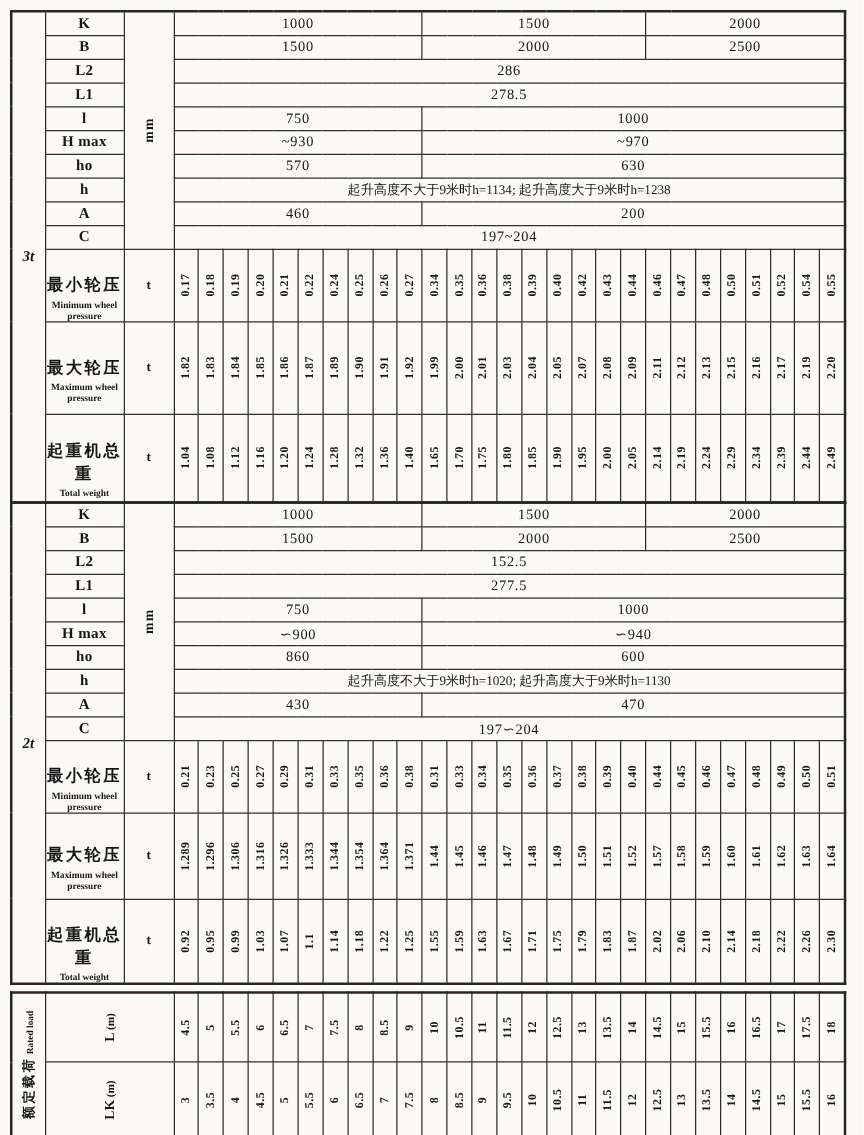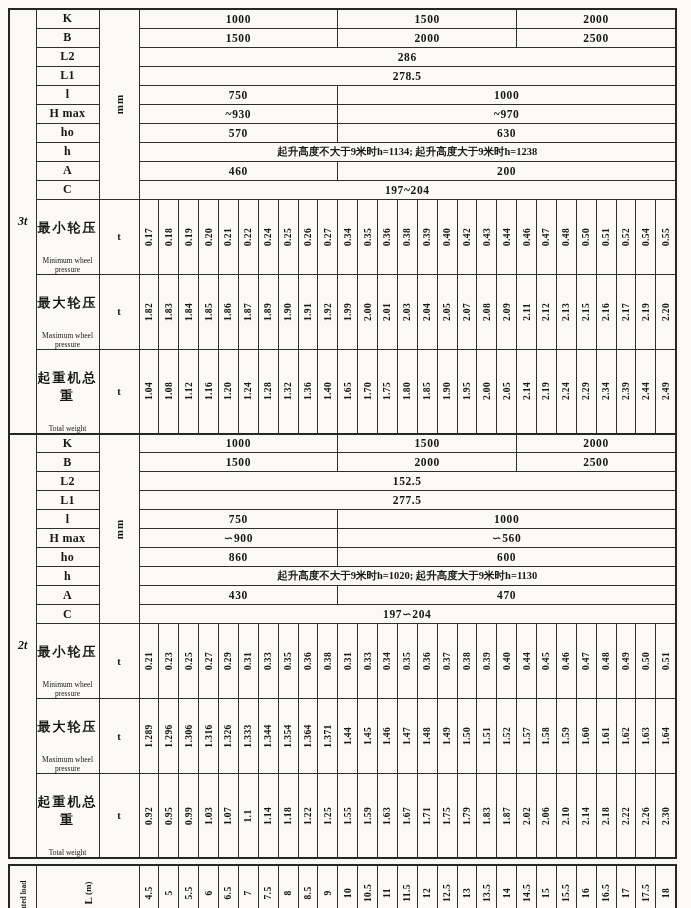--- a/index.html
+++ b/index.html
@@ -7,32 +7,32 @@
     width:691px;height:908px;background:#faf9f6;position:relative;
     font-family:"Liberation Serif","DejaVu Serif",serif;color:#161616;
     box-sizing:border-box;padding:8px 0 0 8px;
   }
   table{border-collapse:collapse;table-layout:fixed;width:669px;background:transparent;}
   table.block{border:2px solid #262626;}
   td{border:1px solid #2f2f2f;padding:0;text-align:center;vertical-align:middle;position:relative;overflow:visible;}
   tr.spec{height:19px;}
   .group-cell{font-weight:bold;font-size:12px;font-style:italic;}
   .param-cell{font-weight:bold;font-size:12px;letter-spacing:0.3px;}
-  .spec-val{font-weight:bold;font-size:11.5px;letter-spacing:0.6px;}
+  .spec-val{font-weight:normal;font-size:11.5px;letter-spacing:0.6px;}
   .h-note{font-size:10.5px;letter-spacing:0;}
   .vtext{
     position:absolute;left:50%;top:50%;
     transform:translate(-50%,-50%) rotate(-90deg);
     white-space:nowrap;display:block;
   }
   .num{font-weight:bold;font-size:9.5px;letter-spacing:0.4px;}
   .unit-mm{font-weight:bold;font-size:11px;letter-spacing:1px;}
   .unit-t{font-weight:bold;font-size:10.5px;}
   .press-label .cn{font-weight:bold;font-size:13px;letter-spacing:2px;margin-top:19px;}
-  .press-label .en{font-weight:normal;font-size:7.5px;line-height:1.2;margin-top:19px;}
+  .press-label .en{font-weight:bold;font-size:7.5px;line-height:1.2;margin-top:2px;}
   .vstack{display:flex;flex-direction:row;align-items:center;gap:2px;}
   .vstack .line{text-align:center;}
   .foot-label-main{font-weight:bold;font-size:11px;}
   .foot-label-unit{font-weight:bold;font-size:9px;}
   .rated-cn{font-weight:bold;font-size:10.5px;letter-spacing:2px;}
   .rated-en{font-weight:bold;font-size:7.5px;}
   .t2{margin-top:-2px;}
   .footer-table{margin-top:5px;}
 </style>
 </head>
@@ -398,21 +398,21 @@
       <td class="spec-val" colspan="27">277.5</td>
     </tr>
     <tr class="spec">
       <td class="param-cell">l</td>
       <td class="spec-val" colspan="10">750</td>
       <td class="spec-val" colspan="17">1000</td>
     </tr>
     <tr class="spec">
       <td class="param-cell">H max</td>
       <td class="spec-val" colspan="10">∽900</td>
-      <td class="spec-val" colspan="17">∽560</td>
+      <td class="spec-val" colspan="17">∽940</td>
     </tr>
     <tr class="spec">
       <td class="param-cell">ho</td>
       <td class="spec-val" colspan="10">860</td>
       <td class="spec-val" colspan="17">600</td>
     </tr>
     <tr class="spec">
       <td class="param-cell">h</td>
       <td class="spec-val h-note" colspan="27">起升高度不大于9米时h=1020; 起升高度大于9米时h=1130</td>
     </tr>

